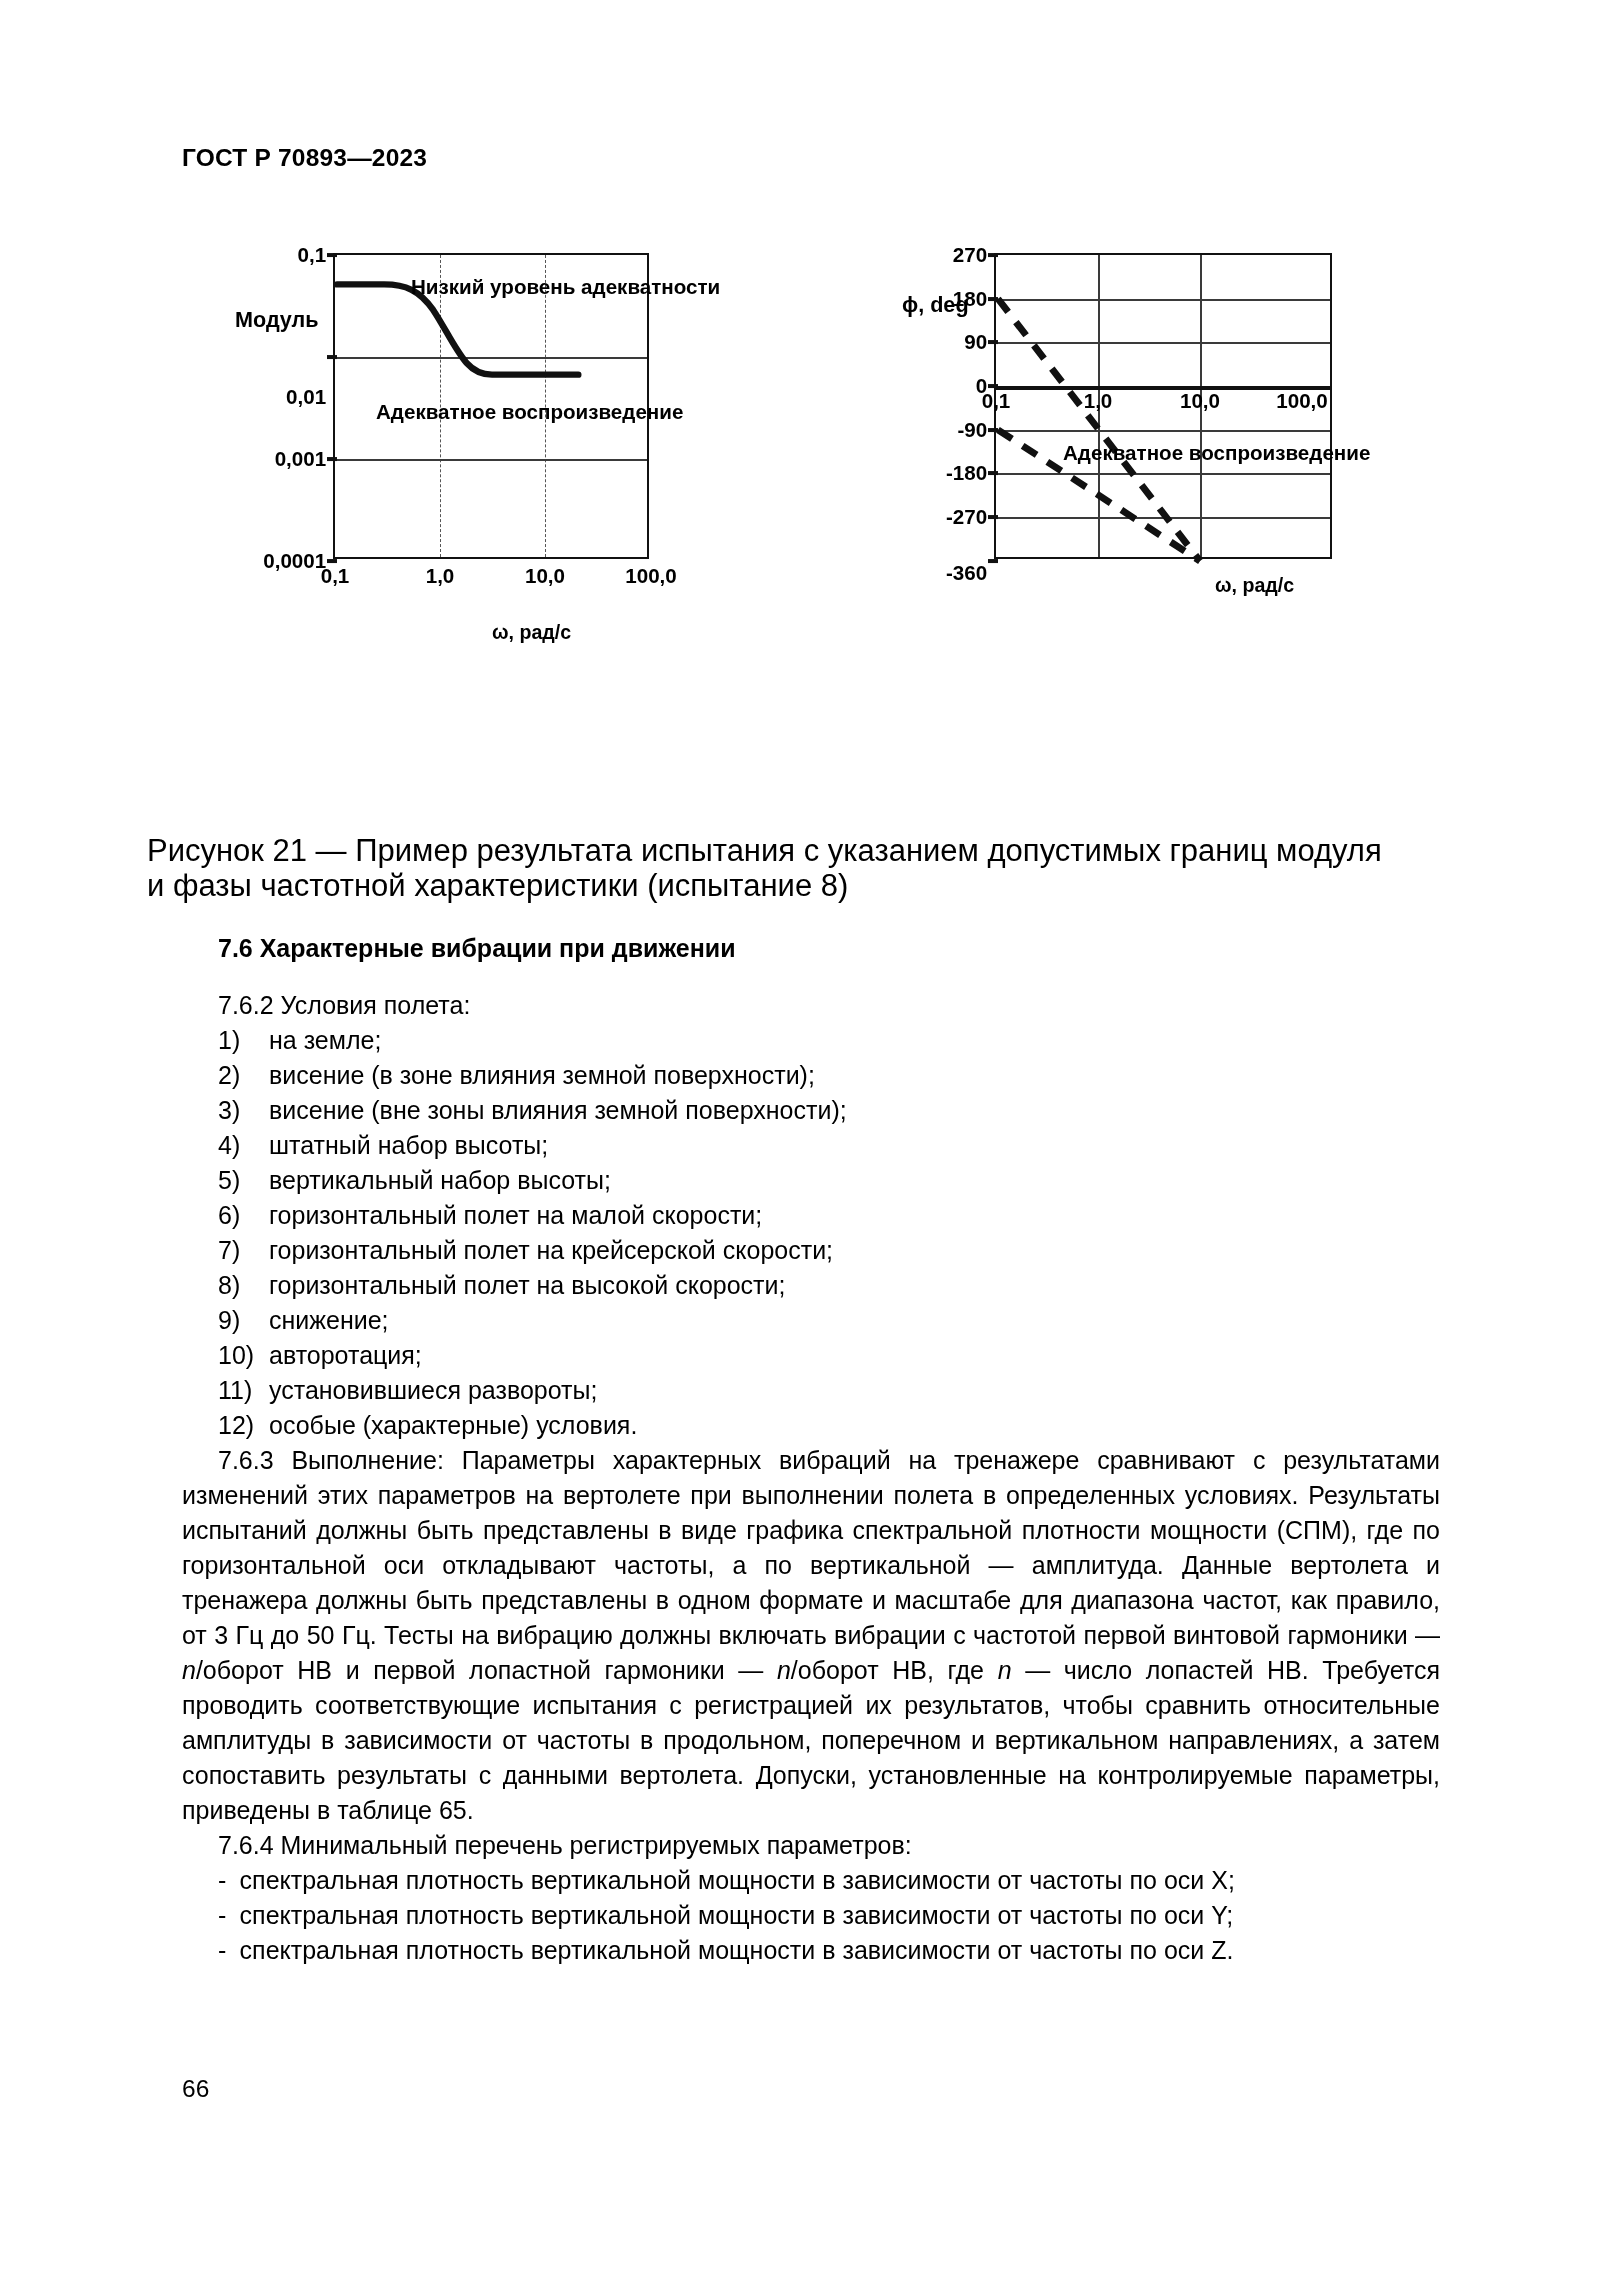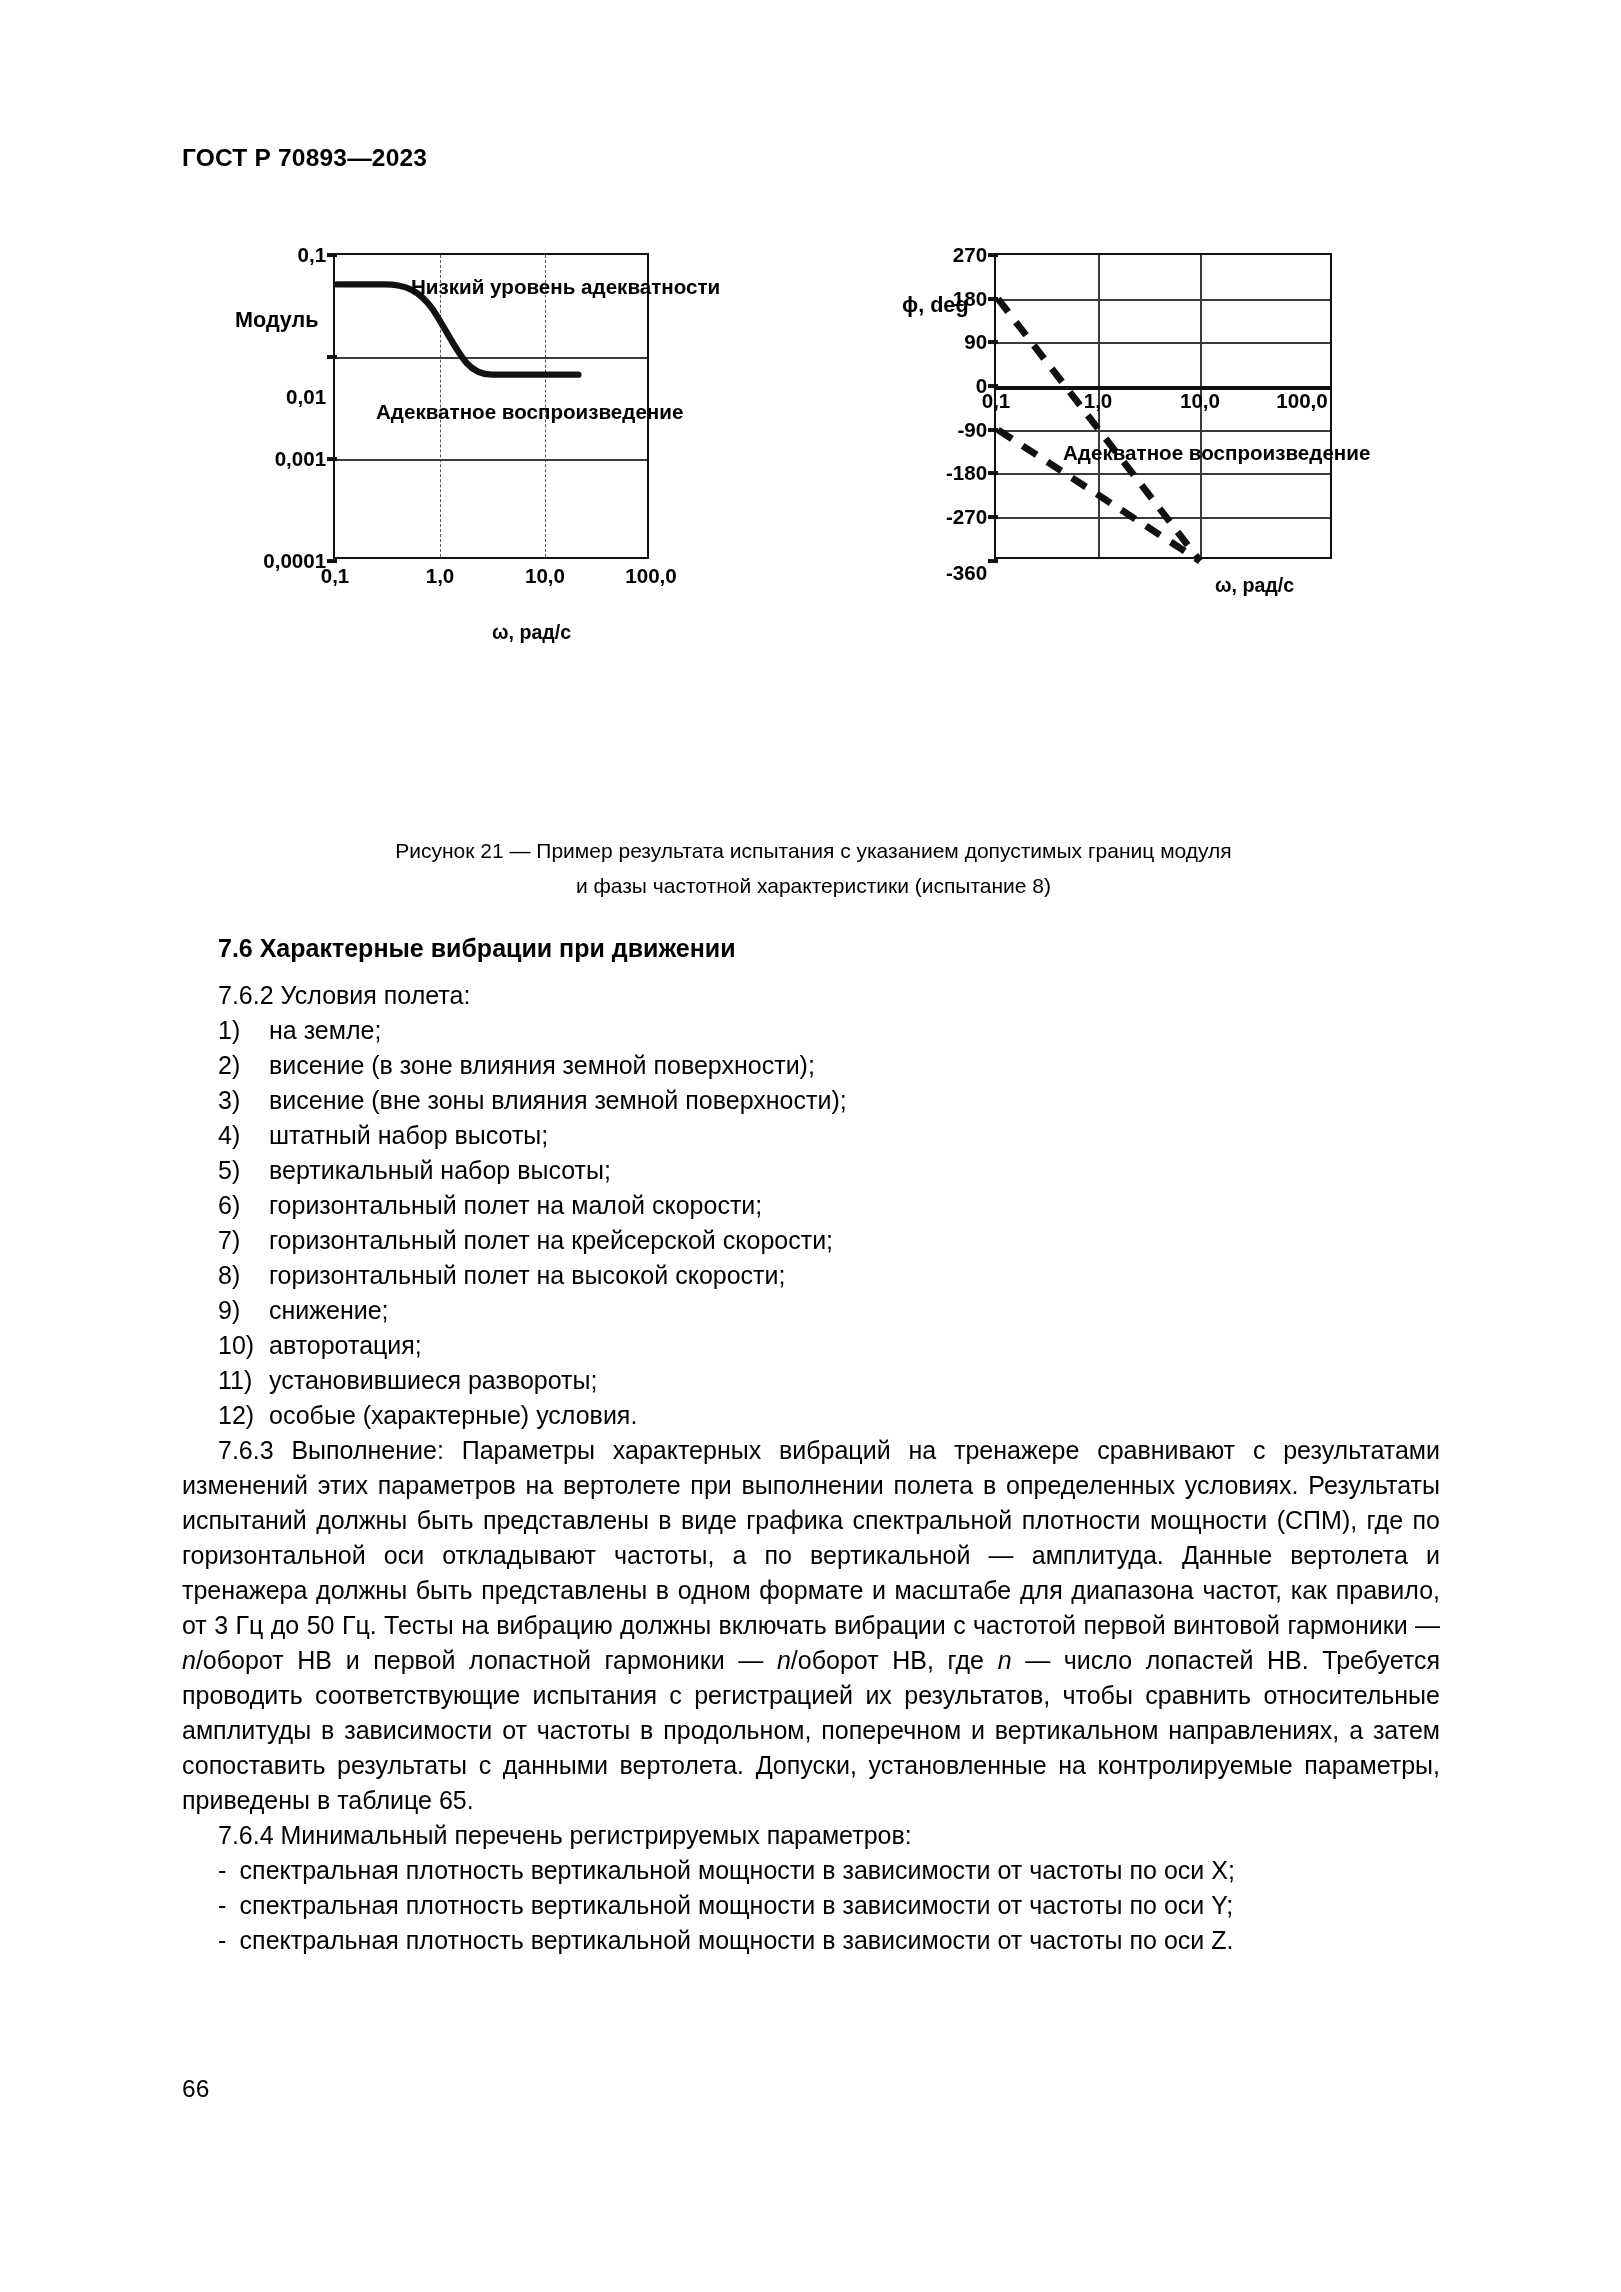--- a/index.html
+++ b/index.html
@@ -148,39 +148,39 @@
   }
 
   svg.curve { position: absolute; left: 0; top: 0; overflow: visible; }
 
   
   .fig-caption {
     position: absolute;
     left: 147px;
     top: 833px;
     width: 1333px;
-    text-align: center;
-    font-size: 21px;
+    text-align: left;
+    font-size: 31px;
     line-height: 35px;
   }
 
   
   .body {
     position: absolute;
     left: 182px;
     top: 931px;
     width: 1258px;
     font-size: 25px;
     line-height: 35px;
   }
 
   .h2 {
     font-weight: bold;
     font-size: 25px;
-    margin: 0 0 12px 0;
+    margin: 0 0 22px 0;
     text-indent: 36px;
   }
 
   p.para {
     margin: 0;
     text-align: justify;
     text-justify: inter-word;
     text-indent: 36px;
   }
 

